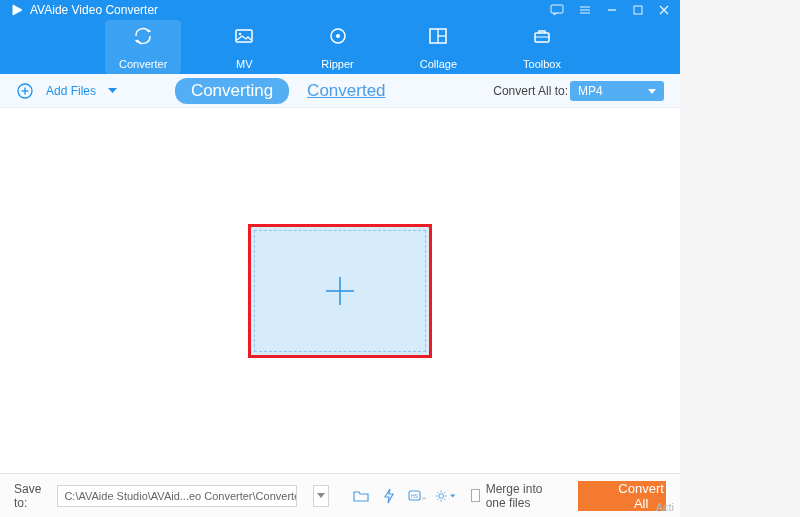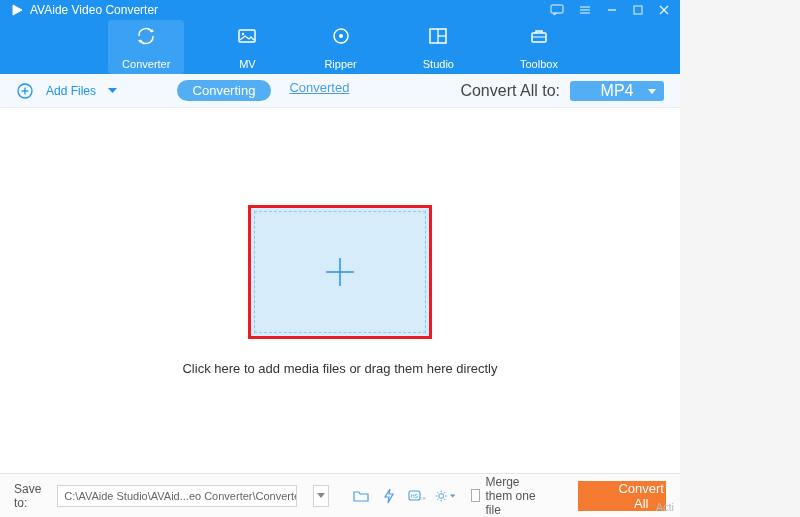--- a/index.html
+++ b/index.html
@@ -11,25 +11,25 @@
 .app-logo { display: flex; align-items: center; gap: 6px; font-size: 12px; }
 .window-controls { margin-left: auto; display: flex; gap: 14px; align-items: center; }
 .window-controls svg { opacity: .9; }
 
 .nav { flex: 1; display: flex; justify-content: center; gap: 38px; align-items: center; }
 .nav-item { display: flex; flex-direction: column; align-items: center; gap: 12px; font-size: 11px; padding: 6px 14px 4px; border-radius: 4px; cursor: pointer; }
 .nav-item.active { background: #3ba1f2; }
 
 .subbar { height: 34px; background: #f3f9fe; border-bottom: 1px solid #e8eef4; display: flex; align-items: center; padding: 0 16px; gap: 8px; }
 .add-files { display: flex; align-items: center; gap: 12px; color: #1d92f0; font-size: 12px; cursor: pointer; }
-.tabs { margin: 0 auto; display: flex; gap: 18px; align-items: flex-start; font-size: 13px; }
+.tabs { margin: 0 auto; display: flex; gap: 18px; align-items: center; font-size: 17px; }
 .pill { background: #54aef4; color: #fff; padding: 3px 16px; border-radius: 12px; }
 .tab-plain { color: #4a9de6; text-decoration: underline; }
-.convert-all-to { margin-left: auto; display: flex; align-items: center; gap: 10px; font-size: 16px; color: #444; }
-.format-select { width: 94px; height: 20px; background: #54aef4; color: #fff; display: flex; align-items: center; padding: 0 8px; border-radius: 3px; position: relative; justify-content: center; }
+.convert-all-to { margin-left: auto; display: flex; align-items: center; gap: 2px; font-size: 12px; color: #444; }
+.format-select { width: 94px; height: 20px; background: #54aef4; color: #fff; display: flex; align-items: center; padding: 0 8px; border-radius: 3px; position: relative; }
 .format-select::after { content: ""; position: absolute; right: 8px; top: 8px; border-left: 4px solid transparent; border-right: 4px solid transparent; border-top: 5px solid #fff; }
 
 .main { flex: 1; display: flex; flex-direction: column; align-items: center; justify-content: center; gap: 22px; }
 .dropzone { width: 184px; height: 134px; border: 3px solid #ed1c24; background: #d6ecfb; position: relative; cursor: pointer; }
 .dropzone::before { content: ""; position: absolute; inset: 3px; border: 1px dashed #8fc6ee; }
 .plus-mark { position: absolute; left: 50%; top: 50%; transform: translate(-50%,-50%); }
 .drop-text { font-size: 13px; color: #333; }
 
 .footer { height: 44px; border-top: 1px solid #e5e5e5; background: #fbfbfb; display: flex; align-items: center; padding: 0 14px; gap: 16px; font-size: 12px; color: #555; }
 .save-path { flex: 0 0 240px; height: 22px; border: 1px solid #d4d4d4; background: #fff; padding: 0 6px; display: flex; align-items: center; overflow: hidden; white-space: nowrap; font-size: 11px; color: #666; }
@@ -101,21 +101,21 @@
             <circle cx="11" cy="10" r="2" fill="#fff"></circle>
           </svg>
         <span>Ripper</span>
       </div>
       <div class="nav-item">
         <svg width="22" height="20" viewBox="0 0 22 20">
             <rect x="3" y="3" width="16" height="14" fill="none" stroke="#fff" stroke-width="1.5"></rect>
             <line x1="11" y1="3" x2="11" y2="17" stroke="#fff" stroke-width="1.3"></line>
             <line x1="11" y1="10" x2="19" y2="10" stroke="#fff" stroke-width="1.3"></line>
           </svg>
-        <span>Studio</span>
+        <span>Collage</span>
       </div>
       <div class="nav-item">
         <svg width="22" height="20" viewBox="0 0 22 20">
             <rect x="4" y="7" width="14" height="9" rx="1" fill="none" stroke="#fff" stroke-width="1.5"></rect>
             <path d="M8 7 L8 5 L14 5 L14 7" fill="none" stroke="#fff" stroke-width="1.5"></path>
             <line x1="4" y1="11" x2="18" y2="11" stroke="#fff"></line>
           </svg>
         <span>Toolbox</span>
       </div>
     </div>
@@ -145,21 +145,20 @@
     </div>
   </div>
 
   <div class="main">
     <div class="dropzone">
       <svg class="plus-mark" width="34" height="34" viewBox="0 0 34 34">
           <line x1="17" y1="3" x2="17" y2="31" stroke="#2d8fe0" stroke-width="1.5"></line>
           <line x1="3" y1="17" x2="31" y2="17" stroke="#2d8fe0" stroke-width="1.5"></line>
         </svg>
     </div>
-    <div class="drop-text">Click here to add media files or drag them here directly</div>
   </div>
 
   <div class="footer">
     <span>Save to:</span>
     <div class="save-path">C:\AVAide Studio\AVAid...eo Converter\Converted</div>
     <div class="mini-btn">
       <svg width="8" height="5" viewBox="0 0 8 5">
           <polygon points="0,0 8,0 4,5" fill="#888"></polygon>
         </svg>
     </div>
@@ -195,19 +194,19 @@
               <line x1="11.5" y1="4.5" x2="13" y2="3"></line>
             </g>
           </svg>
           <svg width="7" height="4" viewBox="0 0 7 4" style="margin-left:2px">
             <polygon points="0,0 7,0 3.5,4" fill="#4a9de6"></polygon>
           </svg>
         </div>
     </div>
     <div class="merge">
       <div class="checkbox"></div>
-      <span>Merge them one file</span>
+      <span>Merge into one files</span>
     </div>
     <button class="convert-all-btn">Convert All</button>
   </div>
 
   <div class="watermark">Acti</div>
 </div>
 
 </body></html>

